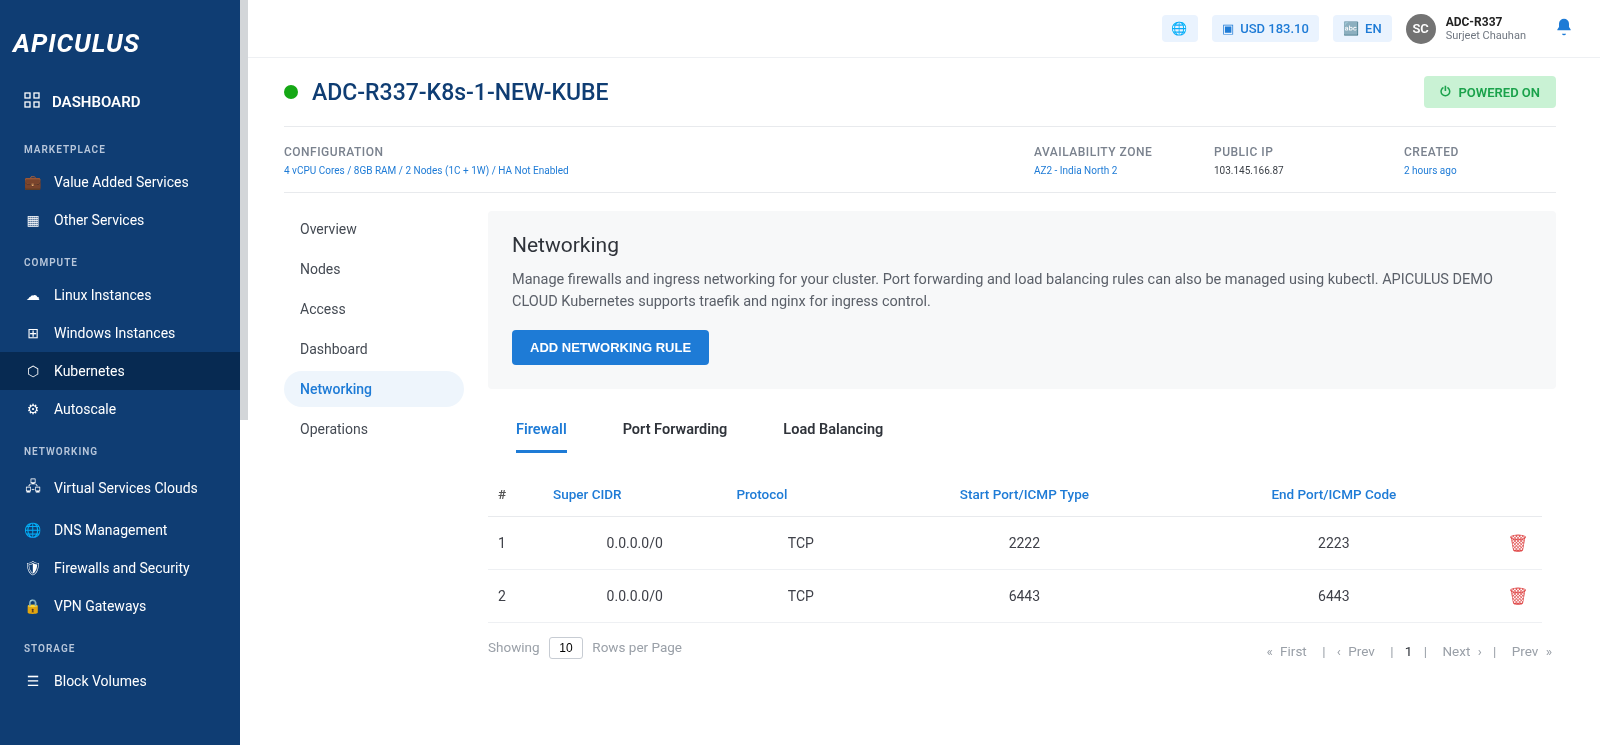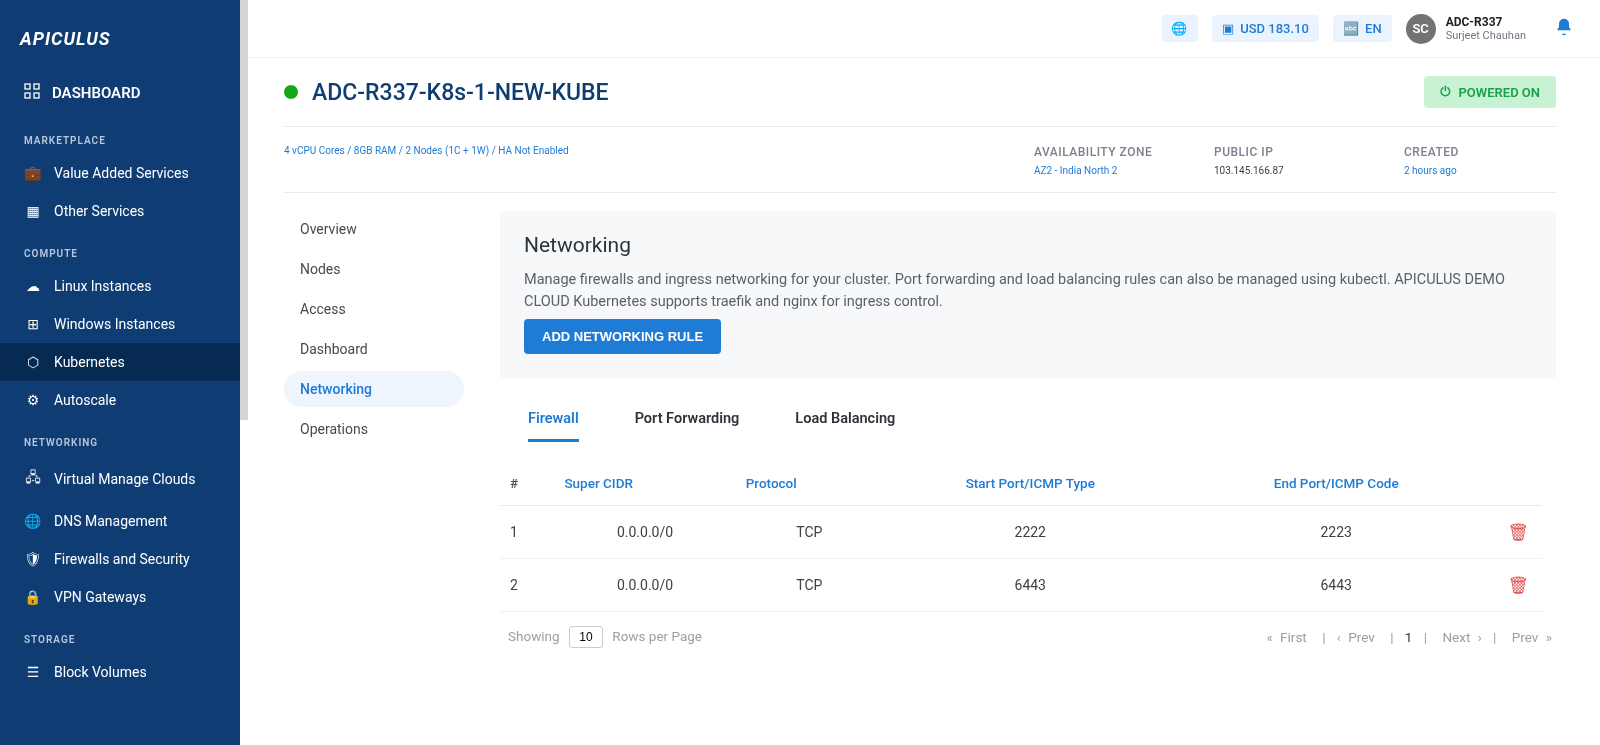--- a/index.html
+++ b/index.html
@@ -1,21 +1,21 @@
 <!DOCTYPE html>
 <html><head>
 <meta charset="utf-8">
 <style>
 * { box-sizing: border-box; margin: 0; padding: 0; }
 body { font-family: -apple-system, BlinkMacSystemFont, "Segoe UI", Roboto, Arial, sans-serif; background: #f4f6f9; color: #333; width: 1600px; height: 745px; overflow: hidden; }
 .app { display: flex; height: 100%; }
 
 
 .sidebar { width: 240px; background: #0f3d73; color: #fff; display: flex; flex-direction: column; overflow-y: auto; }
-.logo { padding: 28px 20px 20px; font-size: 18px; font-weight: 700; letter-spacing: 1px; font-style: italic; }
+.logo { padding: 28px 13px 20px; font-size: 26px; font-weight: 700; letter-spacing: 1px; font-style: italic; }
 .logo-a { font-style: italic; }
 .nav-dash { display:flex; align-items:center; gap:12px; padding: 14px 24px; font-size: 15px; font-weight:600; color:#fff; cursor:pointer; }
 .nav-section-label { font-size: 10px; letter-spacing: 1px; color: #b8c7db; padding: 18px 24px 8px; font-weight:600; }
 .nav-item { display:flex; align-items:center; gap:12px; padding: 11px 24px; font-size: 14px; color:#fff; cursor:pointer; }
 .nav-item.active { background: #072a52; }
 .nav-item .icn { width:18px; display:inline-flex; align-items:center; justify-content:center; }
 
 
 .scroll-edge { position:absolute; left:240px; top:0; width:8px; height: 420px; background:#d3d6d9; }
 
@@ -45,44 +45,44 @@
 .meta-block { display:flex; flex-direction:column; gap:6px; }
 .meta-block.cfg { flex: 0 0 740px; }
 .meta-block.az { flex: 0 0 170px; }
 .meta-block.ip { flex: 0 0 180px; }
 .meta-block.cr { flex: 1; }
 .meta-label { font-size:12px; letter-spacing:0.5px; color:#7a828e; font-weight:500; }
 .meta-value { font-size:10px; }
 .meta-value.link { color:#1e7bd6; }
 .meta-value.plain { color:#3a3f46; }
 
-.body { display:flex; gap:36px; padding-top:18px; }
+.body { display:flex; gap:24px; padding-top:18px; }
 .subnav { width:180px; display:flex; flex-direction:column; gap:4px; }
 .subnav-item { padding:10px 16px; font-size:14px; color:#444a53; border-radius:18px; cursor:pointer; }
 .subnav-item.active { background:#eef5fc; color:#1e7bd6; font-weight:500; }
 
 .panel { flex:1; min-width:0; }
 .panel-card { background:#f7f8f9; padding:22px 24px 24px; border-radius:4px; }
 .panel-title { font-size:21px; color:#2f333a; margin-bottom:12px; }
-.panel-desc { font-size:14.5px; color:#5b6069; line-height:1.55; margin-bottom:5px; }
+.panel-desc { font-size:14.5px; color:#5b6069; line-height:1.55; margin-bottom:16px; }
 .btn-primary { background:#1e7bd6; color:#ffffff; border:0; padding:10px 18px; font-size:13px; font-weight:600; border-radius:4px; cursor:pointer; }
 
 .tabs { display:flex; gap:28px; margin:26px 0 0; border-bottom:1px solid transparent; }
 .tab { padding:6px 0 12px; font-size:14.5px; font-weight:600; color:#2f333a; cursor:pointer;margin-left:28px; }
 .tab.active { color:#1e7bd6; border-bottom:3px solid #1e7bd6; }
 
 .table-wrap { margin-top:18px; }
 table { width:calc(100% - 14px); border-collapse:collapse; }
 thead th { text-align:left; font-size:13.5px; color:#1e7bd6; font-weight:500; padding:14px 10px; border-bottom:1px solid #e8eaed; }
 thead th.hash { color:#555; font-weight:600; width:48px; }
 tbody td { font-size:14px; color:#3f4149; padding:16px 10px; border-bottom:1px solid #eef0f3; }
 td.center, th.center { text-align:center; }
 .del-icon { color:#e04b4b; cursor:pointer; font-size:17px; }
 
-.table-foot { display:flex; align-items:center; justify-content:space-between; padding:14px 0; font-size:13.5px; color:#9aa0a8;margin-left:8px; }
+.table-foot { display:flex; align-items:flex-end; justify-content:space-between; padding:14px 0; font-size:13.5px; color:#9aa0a8; }
 .rows-input { width:34px; height:22px; border:1px solid #c7ccd3; border-radius:3px; text-align:center; font-size:12px; margin:0 6px; }
 .pager span { padding:0 4px; }
 .pager .cur { color:#2f333a; }
 </style>
 </head>
 <body>
 
 <div class="app">
   <div class="sidebar">
     <div class="logo"><span class="logo-a">APICULUS</span></div>
@@ -122,21 +122,21 @@
         <span>Kubernetes</span>
       </div>
     <div class="nav-item">
         <span class="icn">⚙</span>
         <span>Autoscale</span>
       </div>
 
     <div class="nav-section-label">NETWORKING</div>
     <div class="nav-item">
         <span class="icn">🖧</span>
-        <span>Virtual Manage Clouds</span>
+        <span>Virtual Services Clouds</span>
       </div>
     <div class="nav-item">
         <span class="icn">🌐</span>
         <span>DNS Management</span>
       </div>
     <div class="nav-item">
         <span class="icn">🛡</span>
         <span>Firewalls and Security</span>
       </div>
     <div class="nav-item">
@@ -188,20 +188,21 @@
         </div>
         <div class="power-badge">
           <span>⏻</span>
           <span>POWERED ON</span>
         </div>
       </div>
       <hr class="sep">
 
       <div class="meta-row">
         <div class="meta-block cfg">
+          <div class="meta-label">CONFIGURATION</div>
           <div class="meta-value link">4 vCPU Cores / 8GB RAM / 2 Nodes (1C + 1W) / HA Not Enabled</div>
         </div>
         <div class="meta-block az">
           <div class="meta-label">AVAILABILITY ZONE</div>
           <div class="meta-value link">AZ2 - India North 2</div>
         </div>
         <div class="meta-block ip">
           <div class="meta-label">PUBLIC IP</div>
           <div class="meta-value plain">103.145.166.87</div>
         </div>

